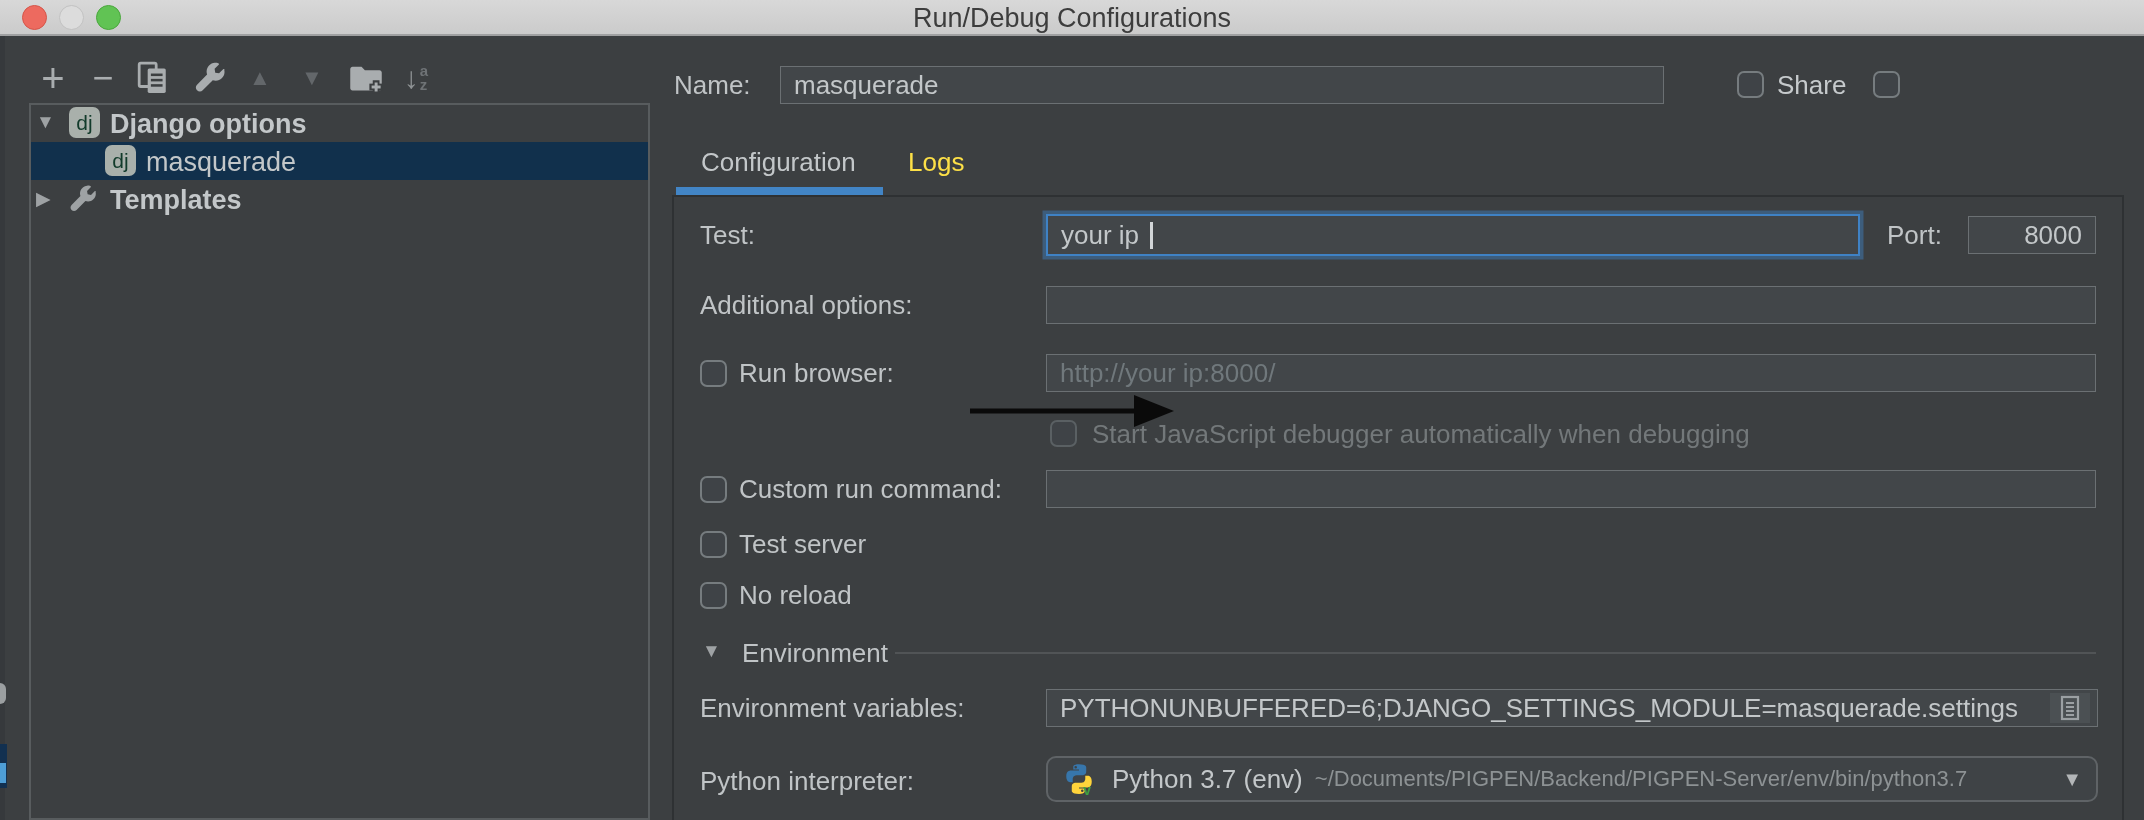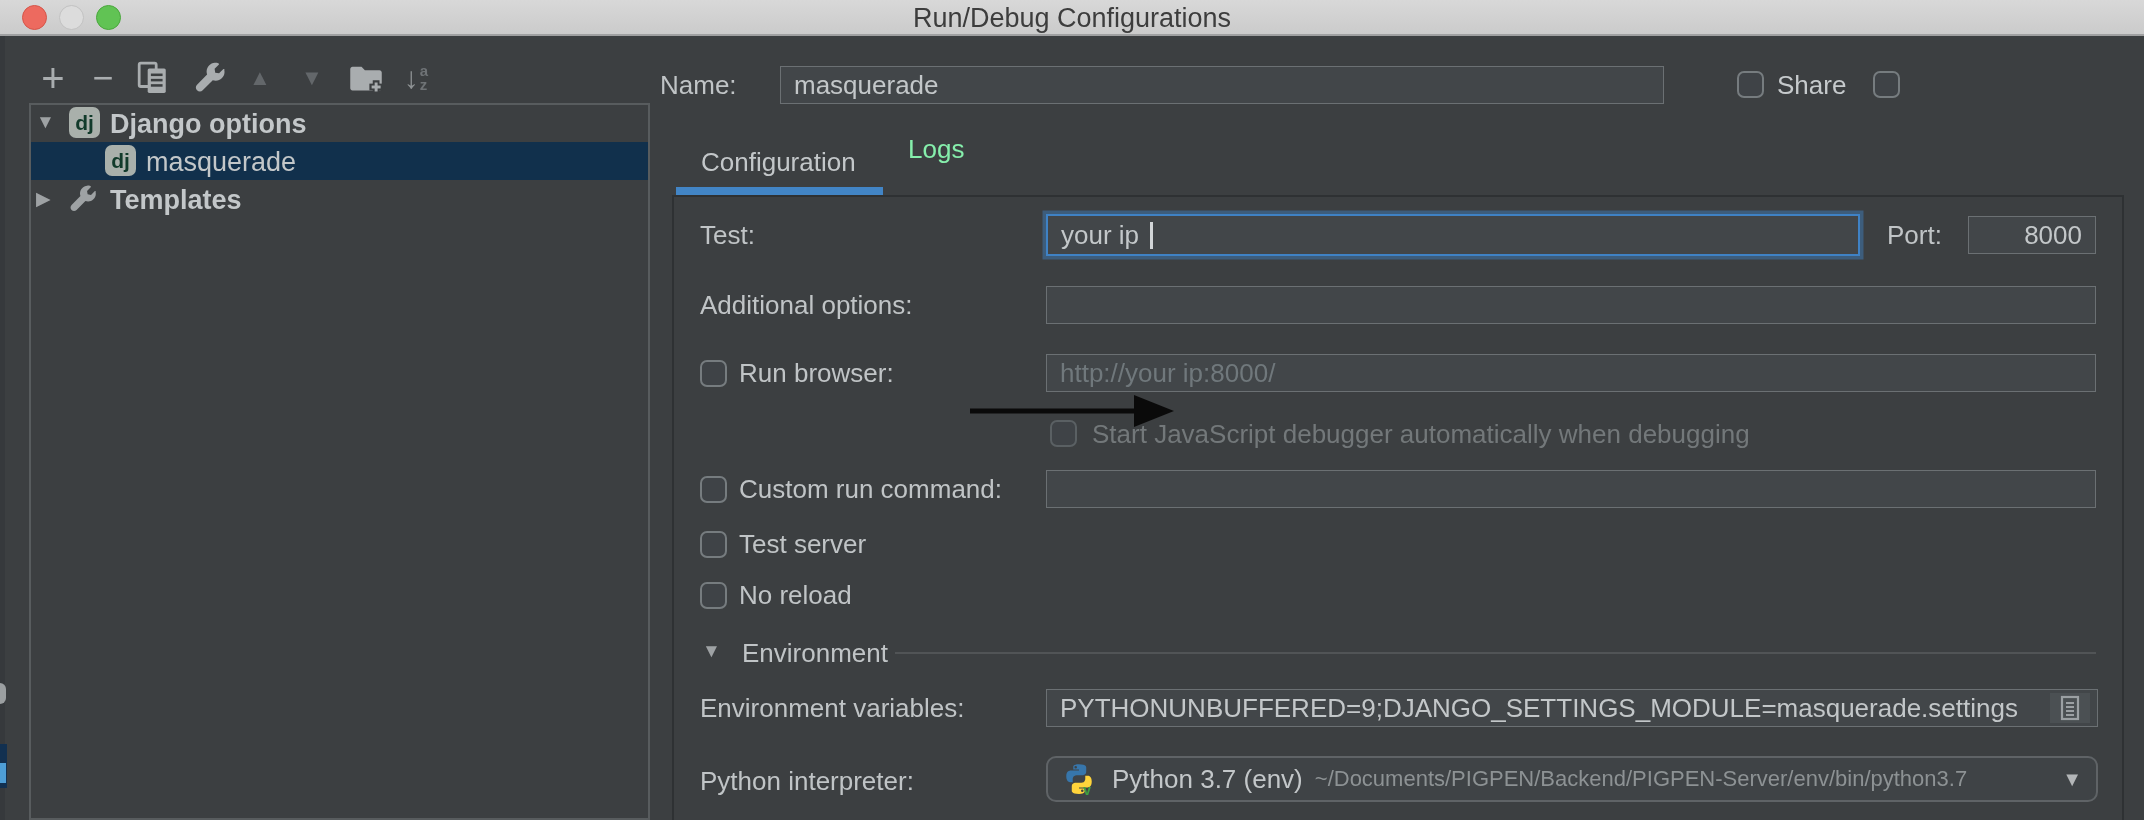--- a/index.html
+++ b/index.html
@@ -31,21 +31,21 @@
   .tb-icon{top:58px;width:40px;height:40px;display:flex;align-items:center;justify-content:center;
     color:var(--icon);font-size:40px;font-weight:300;line-height:40px;user-select:none;}
   .tb-icon.dis{color:var(--icon-disabled);}
   .tri{font-size:22px;}
 
   
   .tree-panel{left:29px;top:103px;width:621px;height:717px;border:2px solid var(--panel-border);box-sizing:border-box;}
   .tree-row-sel{left:31px;top:142px;width:617px;height:38px;background:var(--selection);z-index:1;}
   .tree-arrow{font-size:19px;color:#9ea2a4;z-index:2;}
   .dj-badge{width:31px;height:31px;border-radius:7px;background:var(--dj-bg);color:var(--dj-text);
-    font-size:21px;font-weight:bold;display:flex;align-items:center;justify-content:center;z-index:2;}
+    font-size:21px;font-weight:normal;display:flex;align-items:center;justify-content:center;z-index:2;}
   .tree-label{font-size:27px;color:var(--text);z-index:2;white-space:nowrap;}
   .bold{font-weight:bold;}
 
   
   .lbl{height:38px;display:flex;align-items:center;font-size:26px;color:var(--label);white-space:nowrap;}
   .field{height:38px;background:var(--field-bg);border:1.5px solid var(--field-border);
     box-sizing:border-box;display:flex;align-items:center;padding:0 13px;font-size:26px;color:var(--text);
     white-space:nowrap;overflow:hidden;}
   .field.focused{border:2.5px solid var(--focus);box-shadow:0 0 0 3.5px rgba(63,130,197,.45);}
   .placeholder{color:var(--placeholder);}
@@ -136,30 +136,30 @@
   <div class="abs tree-label" style="left:146px;top:144px;height:36px;display:flex;align-items:center;">masquerade</div>
 
   <div class="abs tree-arrow" style="left:36px;top:187px;">▶</div>
   <div class="abs" style="left:68px;top:184px;z-index:2;">
     <svg width="30" height="30" viewBox="0 0 24 24">
       <path d="M22.4 6.1c-.15-.5-.75-.65-1.1-.3l-2.9 2.9-2.7-.45-.45-2.7 2.9-2.9c.35-.35.2-.95-.3-1.1-.8-.2-1.6-.3-2.45-.25C12.2 1.5 9.7 4.2 9.6 7.4c0 .75.1 1.5.35 2.2l-7.1 7.1c-1.1 1.1-1.1 2.9 0 4s2.9 1.1 4 0l7.1-7.1c.7.25 1.45.37 2.2.35 3.2-.1 5.9-2.6 6.1-5.8.05-.85-.05-1.65-.25-2.05z" fill="#9ea2a4"></path>
     </svg>
   </div>
   <div class="abs tree-label bold" style="left:110px;top:182px;height:36px;display:flex;align-items:center;">Templates</div>
 
-  <div class="abs lbl" style="left:660px;top:66px;">Name:</div>
+  <div class="abs lbl" style="left:674px;top:66px;">Name:</div>
   <div class="abs field" style="left:780px;top:66px;width:884px;">
     <span>masquerade</span>
   </div>
   <div class="abs checkbox" style="left:1737px;top:71px;"></div>
   <div class="abs lbl" style="left:1777px;top:66px;color:#c6cacc;">Share</div>
   <div class="abs checkbox" style="left:1873px;top:71px;"></div>
 
   <div class="abs tab" style="left:701px;top:147px;color:#c3c7c9;">Configuration</div>
-  <div class="abs tab" style="left:908px;top:134px;color:#86efac;">Logs</div>
+  <div class="abs tab" style="left:908px;top:147px;color:#fde047;">Logs</div>
   <div class="abs tab-underline" style="left:676px;top:187px;width:207px;"></div>
 
   <div class="abs cline" style="left:672px;top:195px;width:1452px;height:2px;"></div>
   <div class="abs cline" style="left:672px;top:195px;width:2px;height:625px;"></div>
   <div class="abs cline" style="left:2122px;top:195px;width:2px;height:625px;"></div>
 
   <div class="abs lbl" style="left:700px;top:216px;">Test:</div>
   <div class="abs field focused" style="left:1046px;top:214px;width:814px;height:42px;">
     <span>your ip</span>
   </div>
@@ -198,21 +198,21 @@
   <div class="abs lbl" style="left:739px;top:525px;">Test server</div>
   <div class="abs checkbox" style="left:700px;top:582px;"></div>
   <div class="abs lbl" style="left:739px;top:576px;">No reload</div>
 
   <div class="abs" style="left:702px;top:640px;font-size:19px;color:#9ea2a4;">▼</div>
   <div class="abs lbl" style="left:742px;top:634px;">Environment</div>
   <div class="abs hline" style="left:895px;top:652px;width:1201px;"></div>
 
   <div class="abs lbl" style="left:700px;top:689px;">Environment variables:</div>
   <div class="abs field" style="left:1046px;top:689px;width:1052px;padding-right:54px;">
-    <span>PYTHONUNBUFFERED=9;DJANGO_SETTINGS_MODULE=masquerade.settings</span>
+    <span>PYTHONUNBUFFERED=6;DJANGO_SETTINGS_MODULE=masquerade.settings</span>
   </div>
   <div class="abs env-icon-tile" style="left:2050px;top:693px;">
     <svg width="24" height="26" viewBox="0 0 24 26">
       <rect x="4" y="2" width="16" height="22" fill="none" stroke="#9ba0a3" stroke-width="2.2"></rect>
       <line x1="8" y1="8" x2="16" y2="8" stroke="#9ba0a3" stroke-width="2"></line>
       <line x1="8" y1="12" x2="16" y2="12" stroke="#9ba0a3" stroke-width="2"></line>
       <line x1="8" y1="16" x2="16" y2="16" stroke="#9ba0a3" stroke-width="2"></line>
       <line x1="8" y1="20" x2="16" y2="20" stroke="#9ba0a3" stroke-width="2"></line>
     </svg>
   </div>

